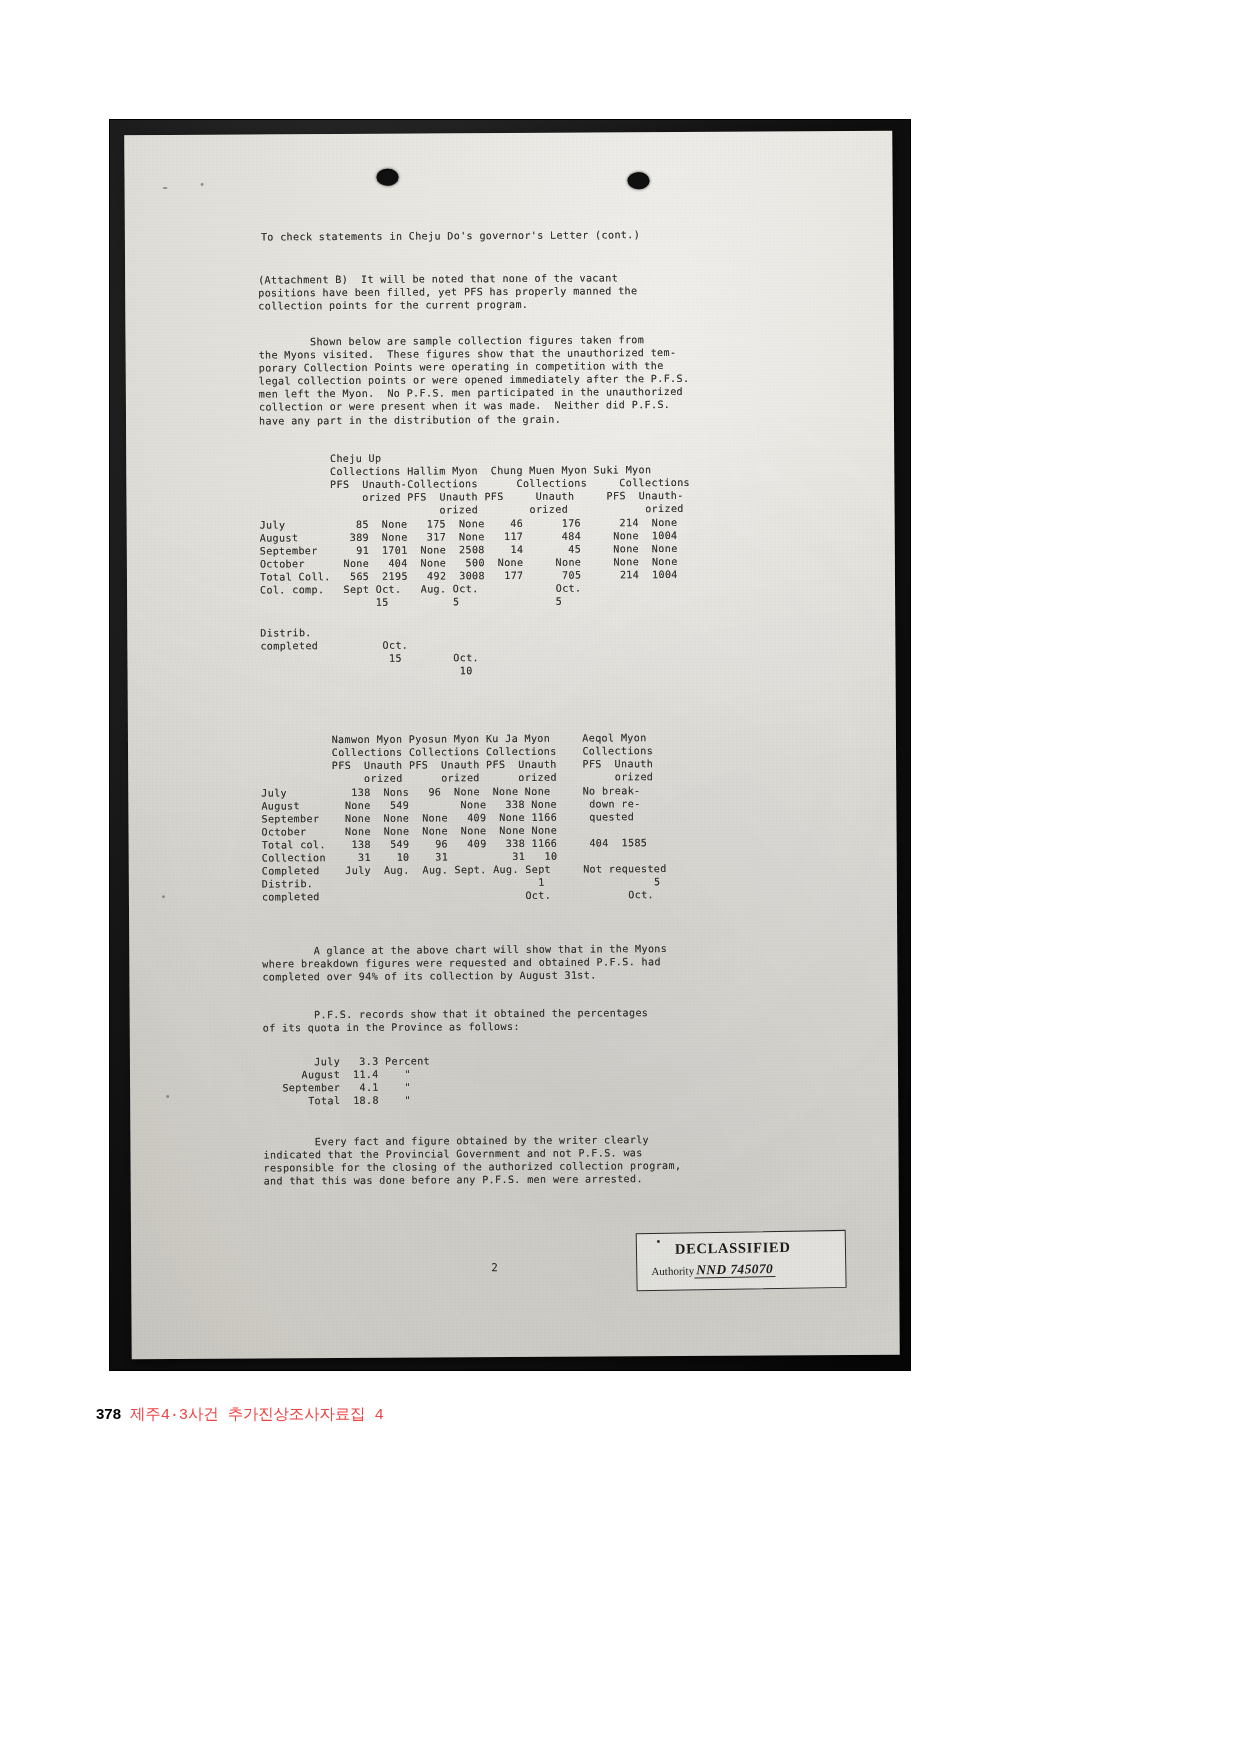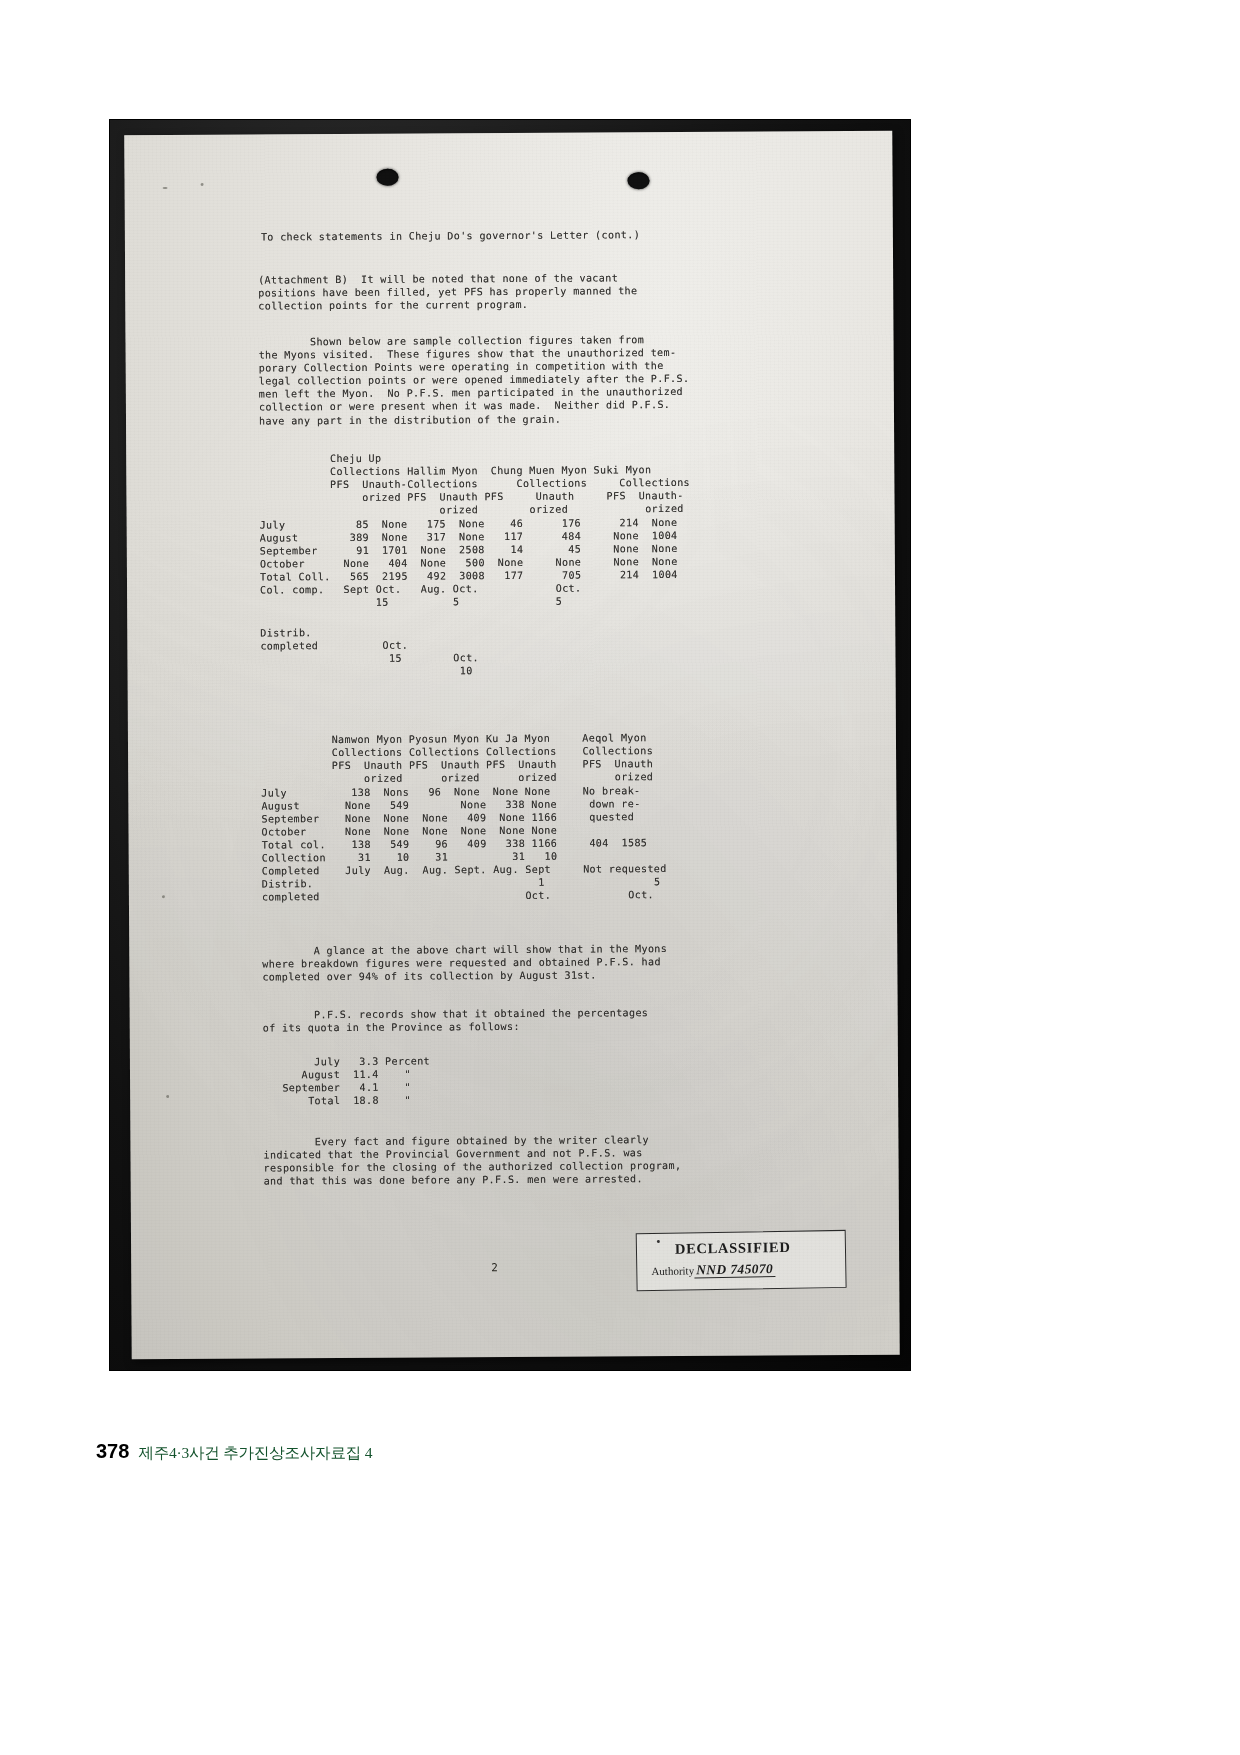--- a/index.html
+++ b/index.html
@@ -102,25 +102,25 @@
   
   .speck{position:absolute;background:#5a5a52;border-radius:50%;opacity:.6;}
 
   
   #caption{
     position:absolute;left:96px;top:1404px;
     display:flex;align-items:baseline;gap:9px;
   }
   #caption-number{
     font-family:"Liberation Sans",sans-serif;
-    font-size:20px;font-weight:700;color:#000;
+    font-size:15px;font-weight:700;color:#000;
   }
   #caption-text{
-    font-family:Liberation Serif, serif;
-    font-size:15.5px;color:#14532d;letter-spacing:-.2px;margin-top:39px;
+    font-family:Liberation Mono, monospace;
+    font-size:15.5px;color:#ef4444;letter-spacing:-.2px;
   }
 </style>
 </head>
 <body>
 
 <div id="scan-backdrop"></div>
 
 <div id="paper">
 
   <div class="punch" id="punch-left"></div>

